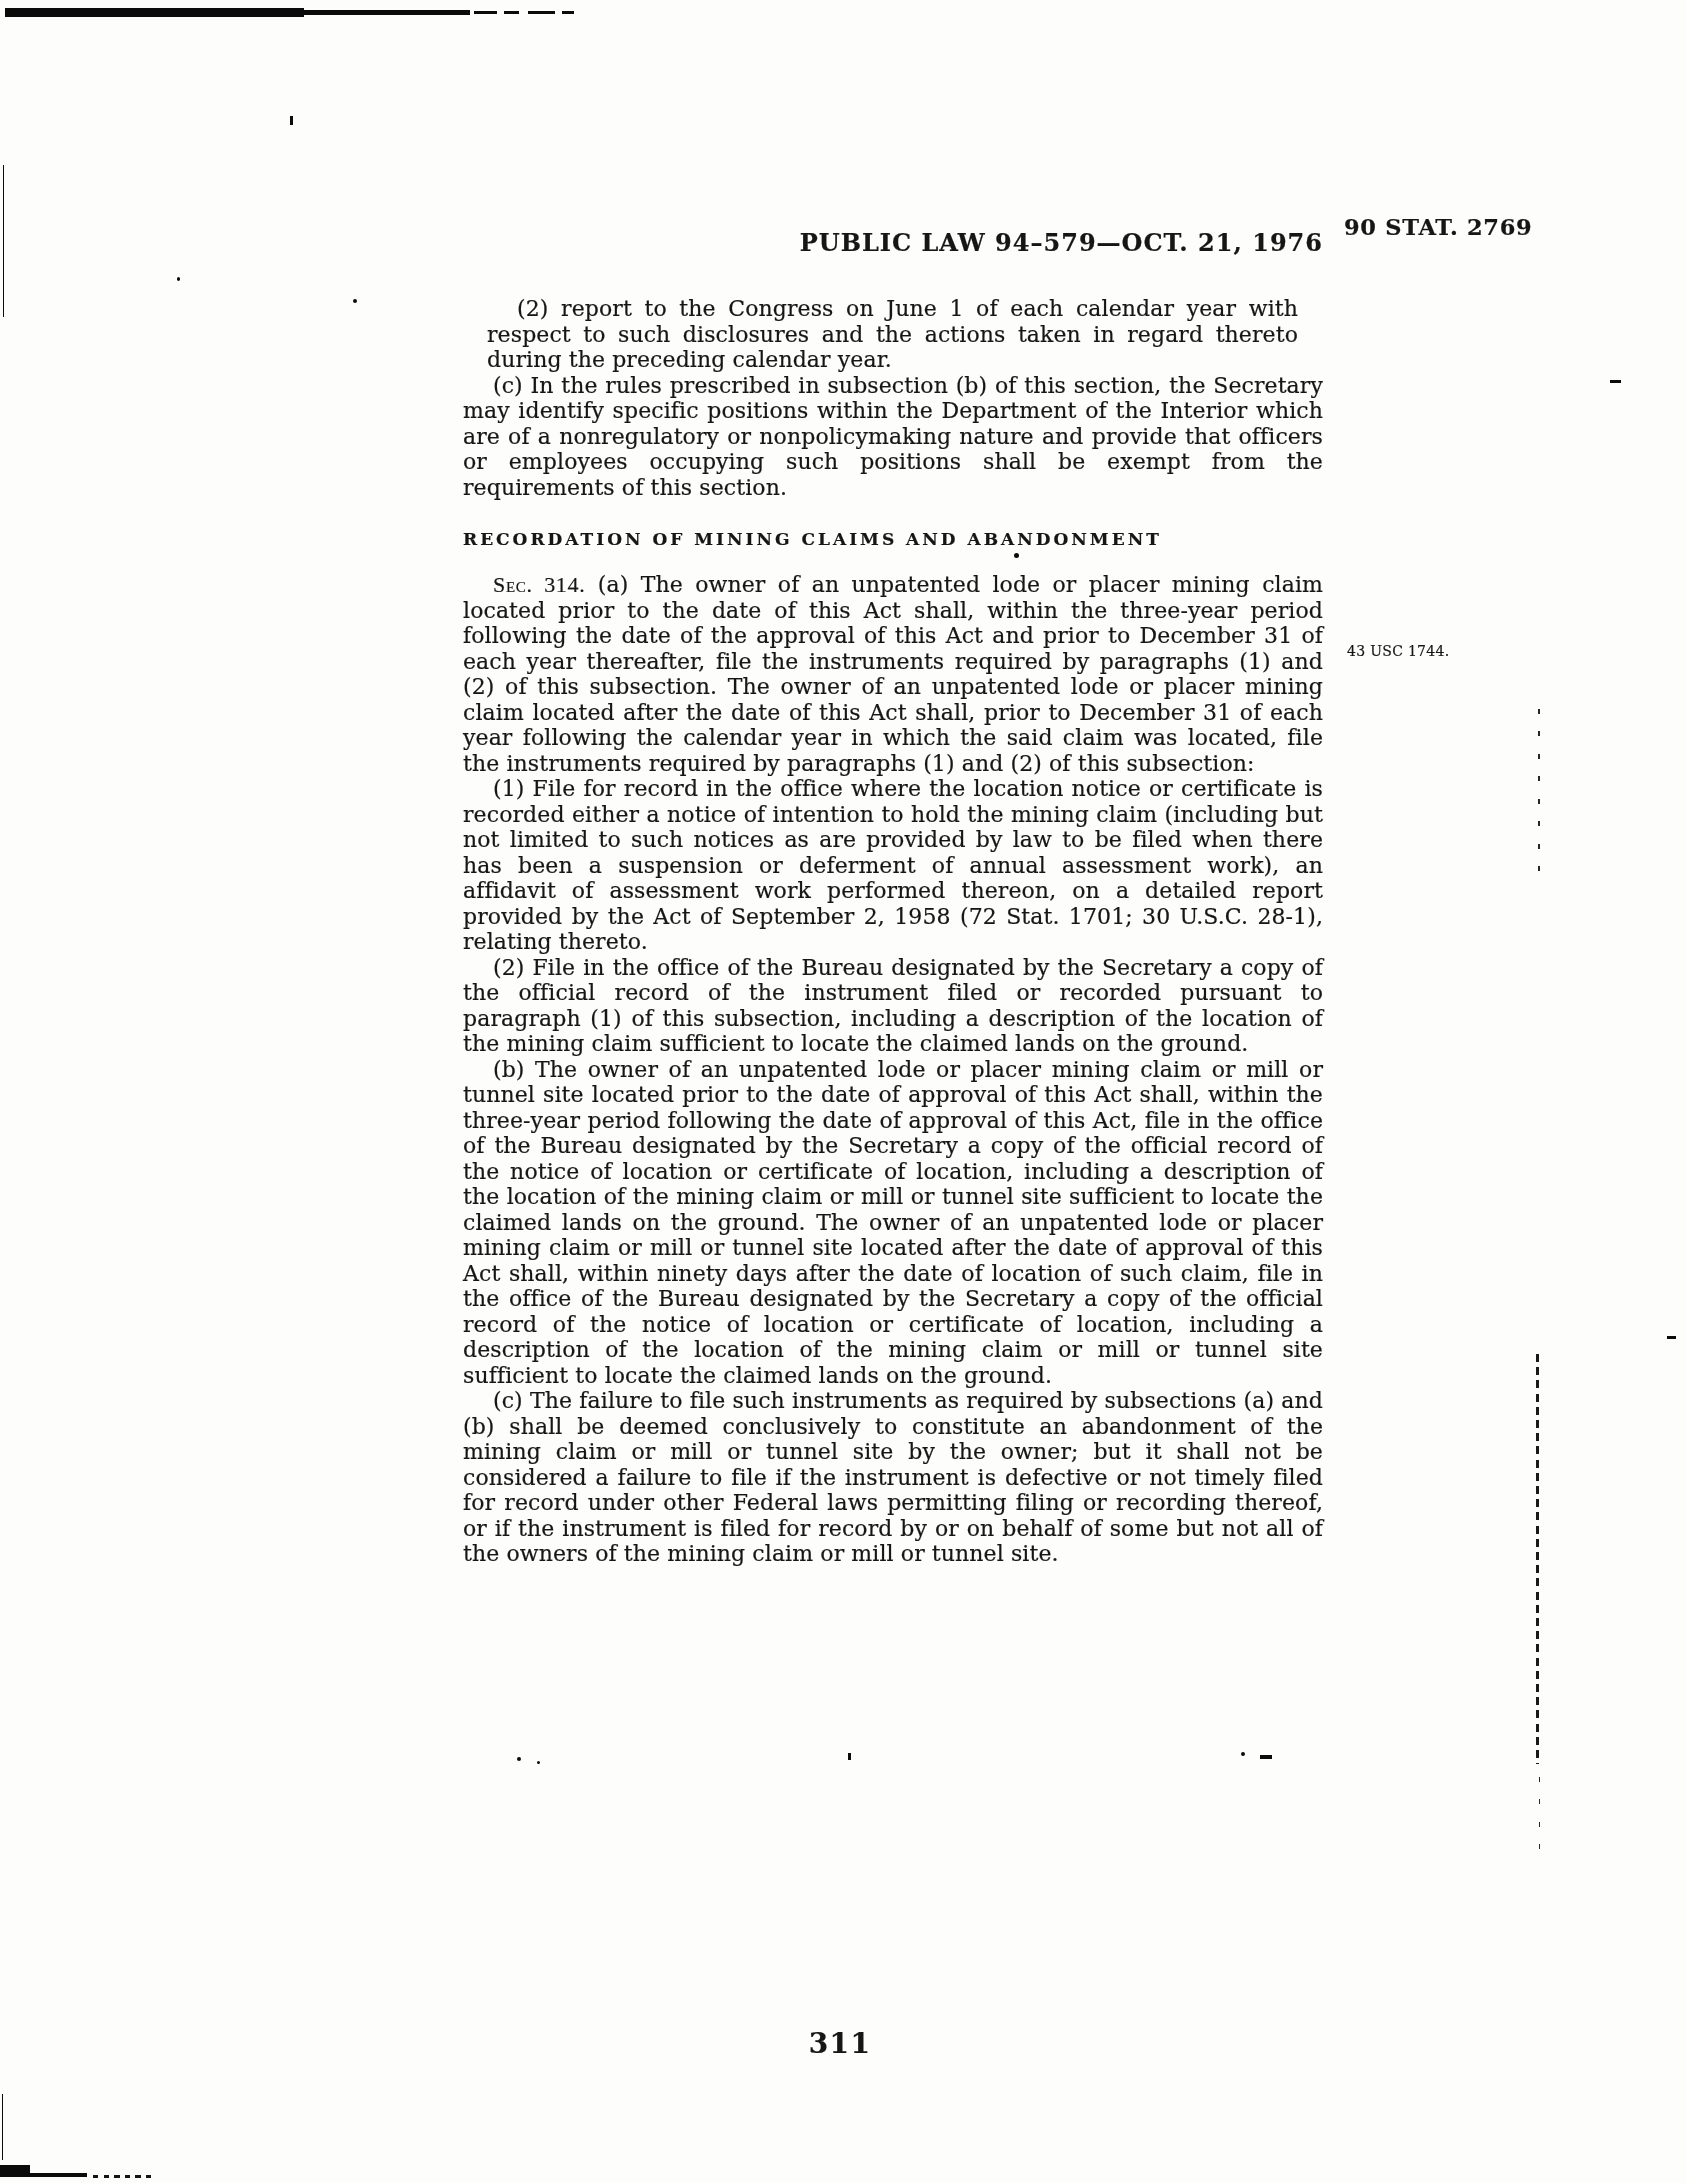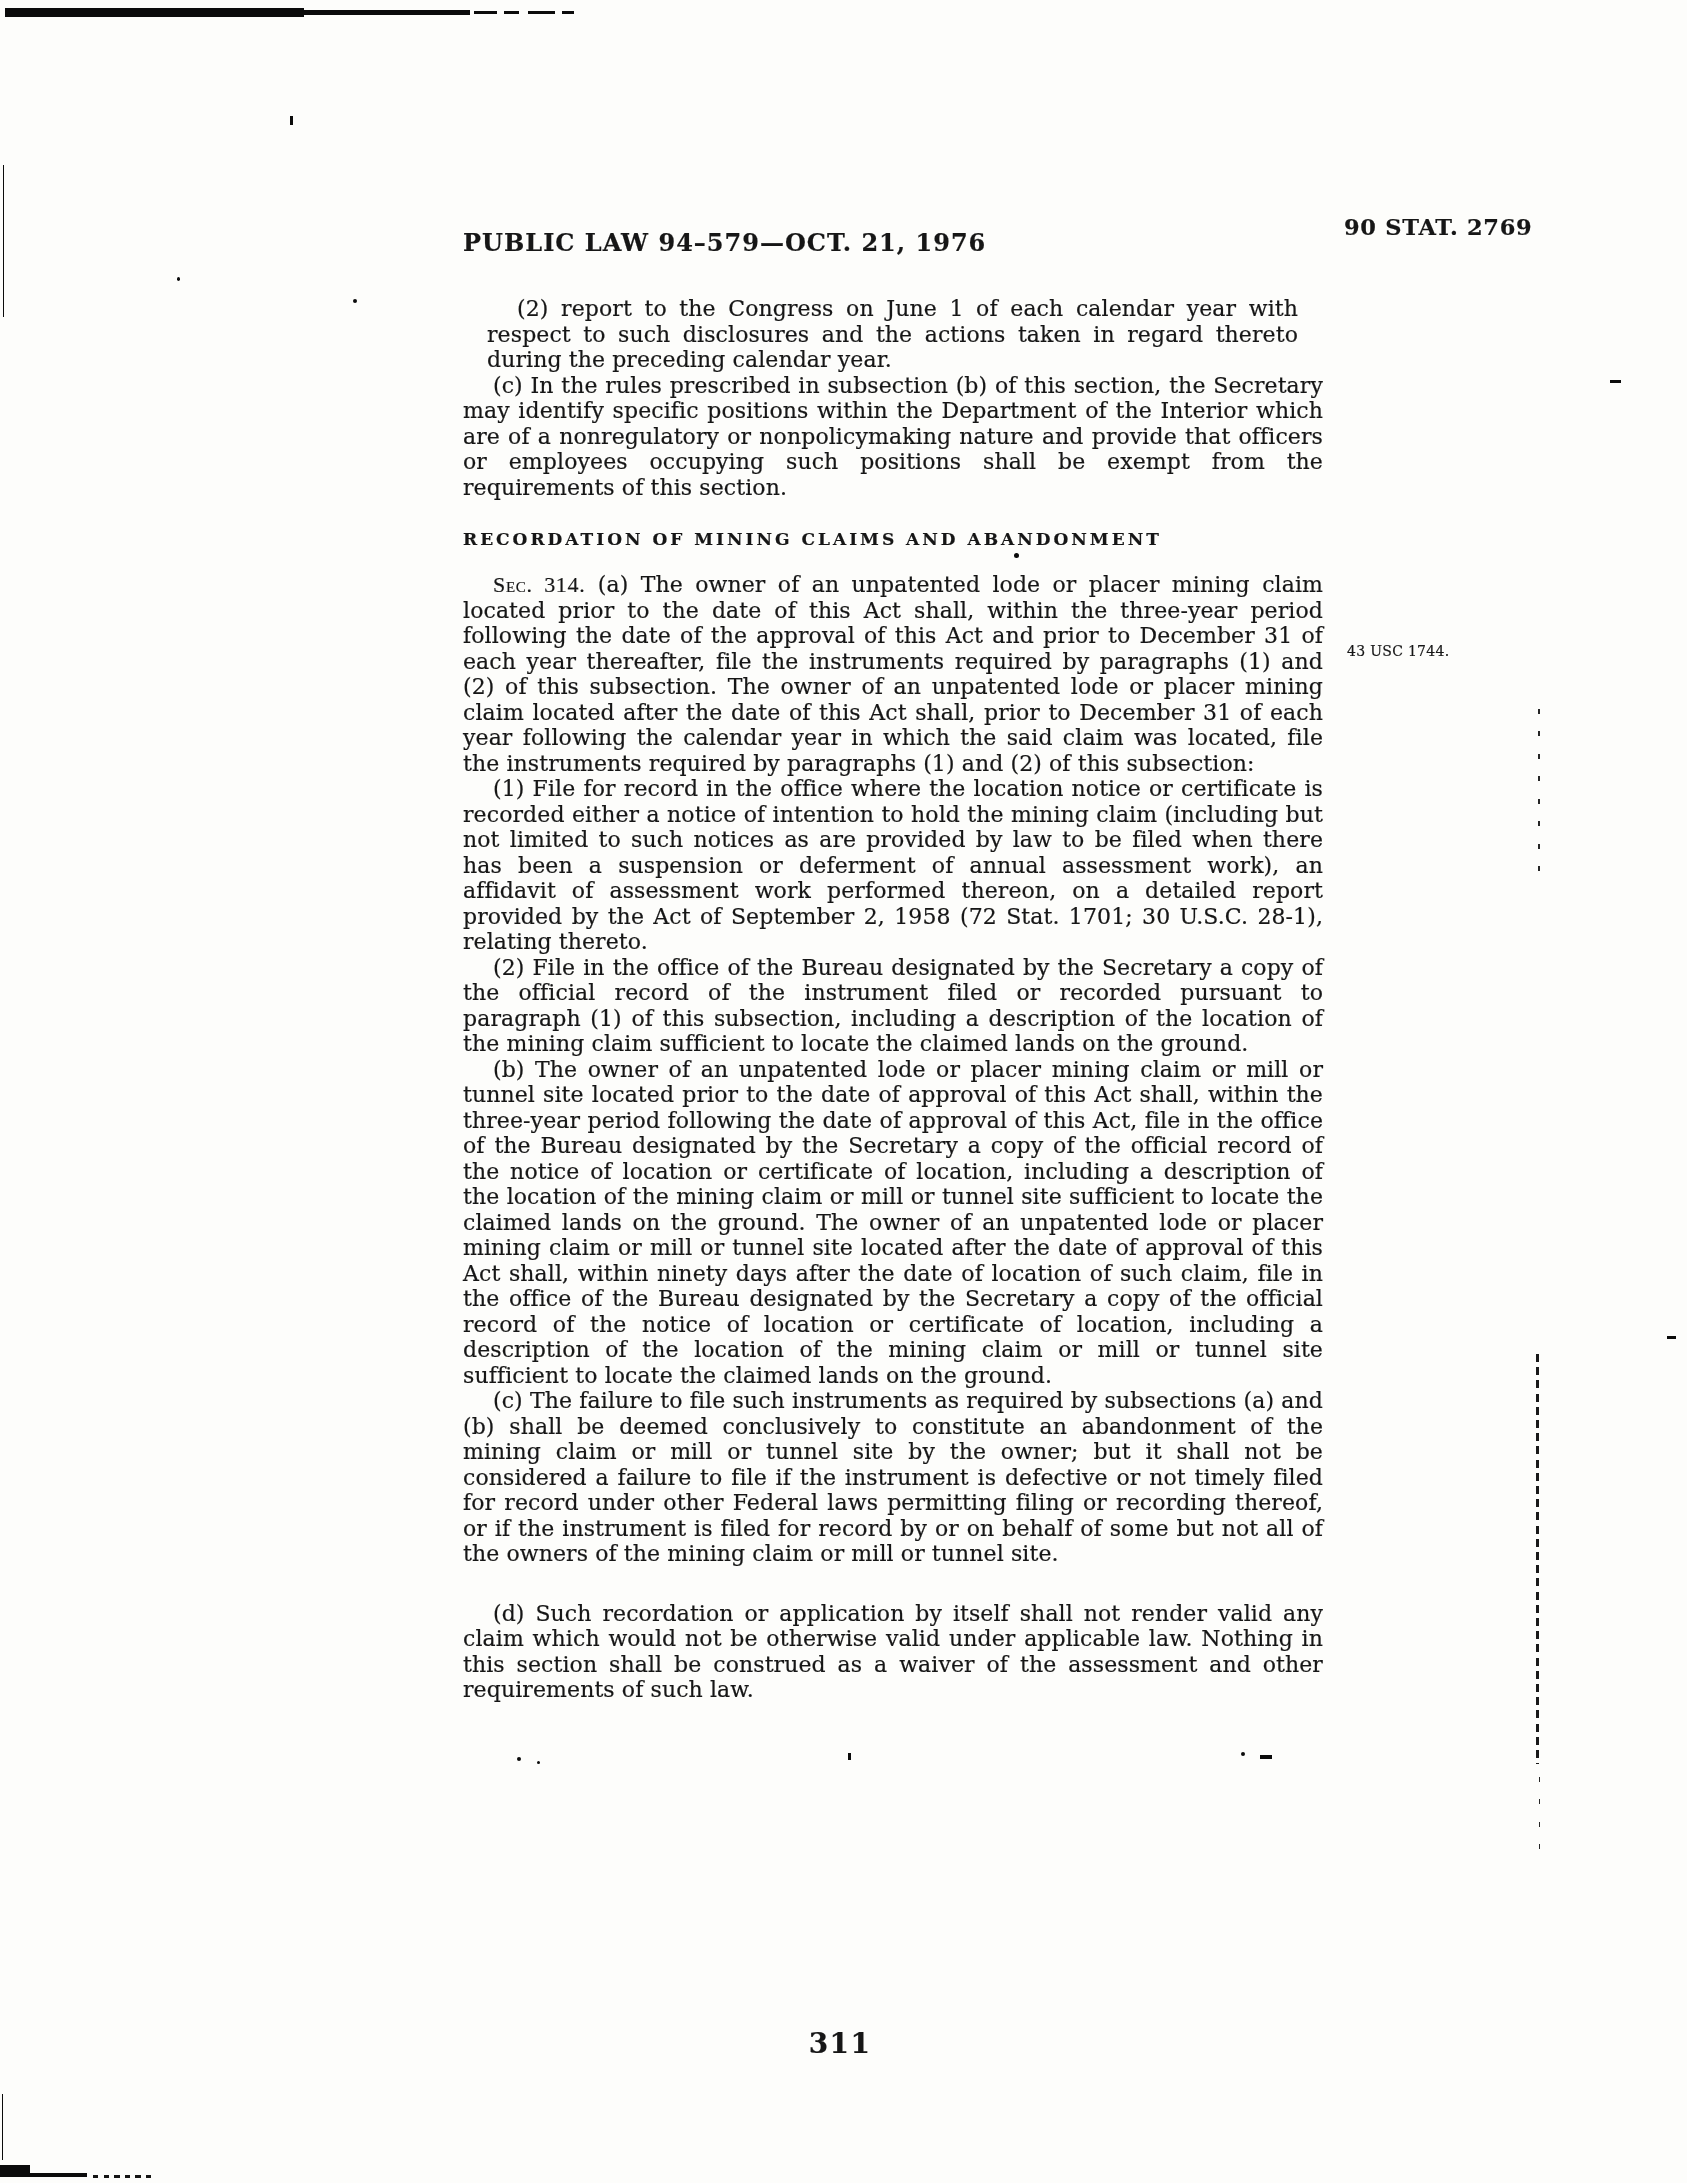--- a/index.html
+++ b/index.html
@@ -4,21 +4,21 @@
 <style>
   html,body { margin:0; padding:0; background:#ffffff; }
   .page {
     position:relative; width:1687px; height:2183px;
     background:#fdfdfb; color:#161616; overflow:hidden;
     font-family:"DejaVu Serif", "Liberation Serif", serif;
     -webkit-text-stroke:0.2px #1a1a1a;
   }
   .header-title {
     position:absolute; top:228px; left:463px; width:860px;
-    text-align:left; font-size:24px; font-weight:bold; letter-spacing:1px;
+    text-align:right; font-size:24px; font-weight:bold; letter-spacing:1px;
     white-space:nowrap;
   }
   .stat-ref {
     position:absolute; top:214px; left:1344px;
     font-size:22.5px; font-weight:bold; letter-spacing:0.7px; white-space:nowrap;
   }
   .margin-note {
     position:absolute; top:643px; left:1347px;
     font-size:14px; letter-spacing:0.3px; white-space:nowrap;
   }
@@ -87,19 +87,18 @@
 
   <div class="content">
     <p class="sub">(2) report to the Congress on June 1 of each calendar year with respect to such disclosures and the actions taken in regard thereto during the preceding calendar year.</p>
     <p>(c) In the rules prescribed in subsection (b) of this section, the Secretary may identify specific positions within the Department of the Interior which are of a nonregulatory or nonpolicymaking nature and provide that officers or employees occupying such positions shall be exempt from the requirements of this section.</p>
     <div class="sec-heading">RECORDATION OF MINING CLAIMS AND ABANDONMENT</div>
     <p><span class="sc">Sec. 314.</span><span> (a) The owner of an unpatented lode or placer mining claim located prior to the date of this Act shall, within the three-year period following the date of the approval of this Act and prior to December 31 of each year thereafter, file the instruments required by paragraphs (1) and (2) of this subsection. The owner of an unpatented lode or placer mining claim located after the date of this Act shall, prior to December 31 of each year following the calendar year in which the said claim was located, file the instruments required by paragraphs (1) and (2) of this subsection:</span></p>
     <p>(1) File for record in the office where the location notice or certificate is recorded either a notice of intention to hold the mining claim (including but not limited to such notices as are provided by law to be filed when there has been a suspension or deferment of annual assessment work), an affidavit of assessment work performed thereon, on a detailed report provided by the Act of September 2, 1958 (72 Stat. 1701; 30 U.S.C. 28-1), relating thereto.</p>
     <p>(2) File in the office of the Bureau designated by the Secretary a copy of the official record of the instrument filed or recorded pursuant to paragraph (1) of this subsection, including a description of the location of the mining claim sufficient to locate the claimed lands on the ground.</p>
     <p>(b) The owner of an unpatented lode or placer mining claim or mill or tunnel site located prior to the date of approval of this Act shall, within the three-year period following the date of approval of this Act, file in the office of the Bureau designated by the Secretary a copy of the official record of the notice of location or certificate of location, including a description of the location of the mining claim or mill or tunnel site sufficient to locate the claimed lands on the ground. The owner of an unpatented lode or placer mining claim or mill or tunnel site located after the date of approval of this Act shall, within ninety days after the date of location of such claim, file in the office of the Bureau designated by the Secretary a copy of the official record of the notice of location or certificate of location, including a description of the location of the mining claim or mill or tunnel site sufficient to locate the claimed lands on the ground.</p>
     <p>(c) The failure to file such instruments as required by subsections (a) and (b) shall be deemed conclusively to constitute an abandonment of the mining claim or mill or tunnel site by the owner; but it shall not be considered a failure to file if the instrument is defective or not timely filed for record under other Federal laws permitting filing or recording thereof, or if the instrument is filed for record by or on behalf of some but not all of the owners of the mining claim or mill or tunnel site.</p>
-    <p class="gap-before">(d) Such recordation or application by itself shall not render valid any claim which would not be otherwise valid under applicable law. Nothing in this section shall be construed as a waiver of the assessment and other requirements of such law.</p>
   </div>
 
   <div class="page-number">311</div>
 
 </div>
 
 
 </body></html>

